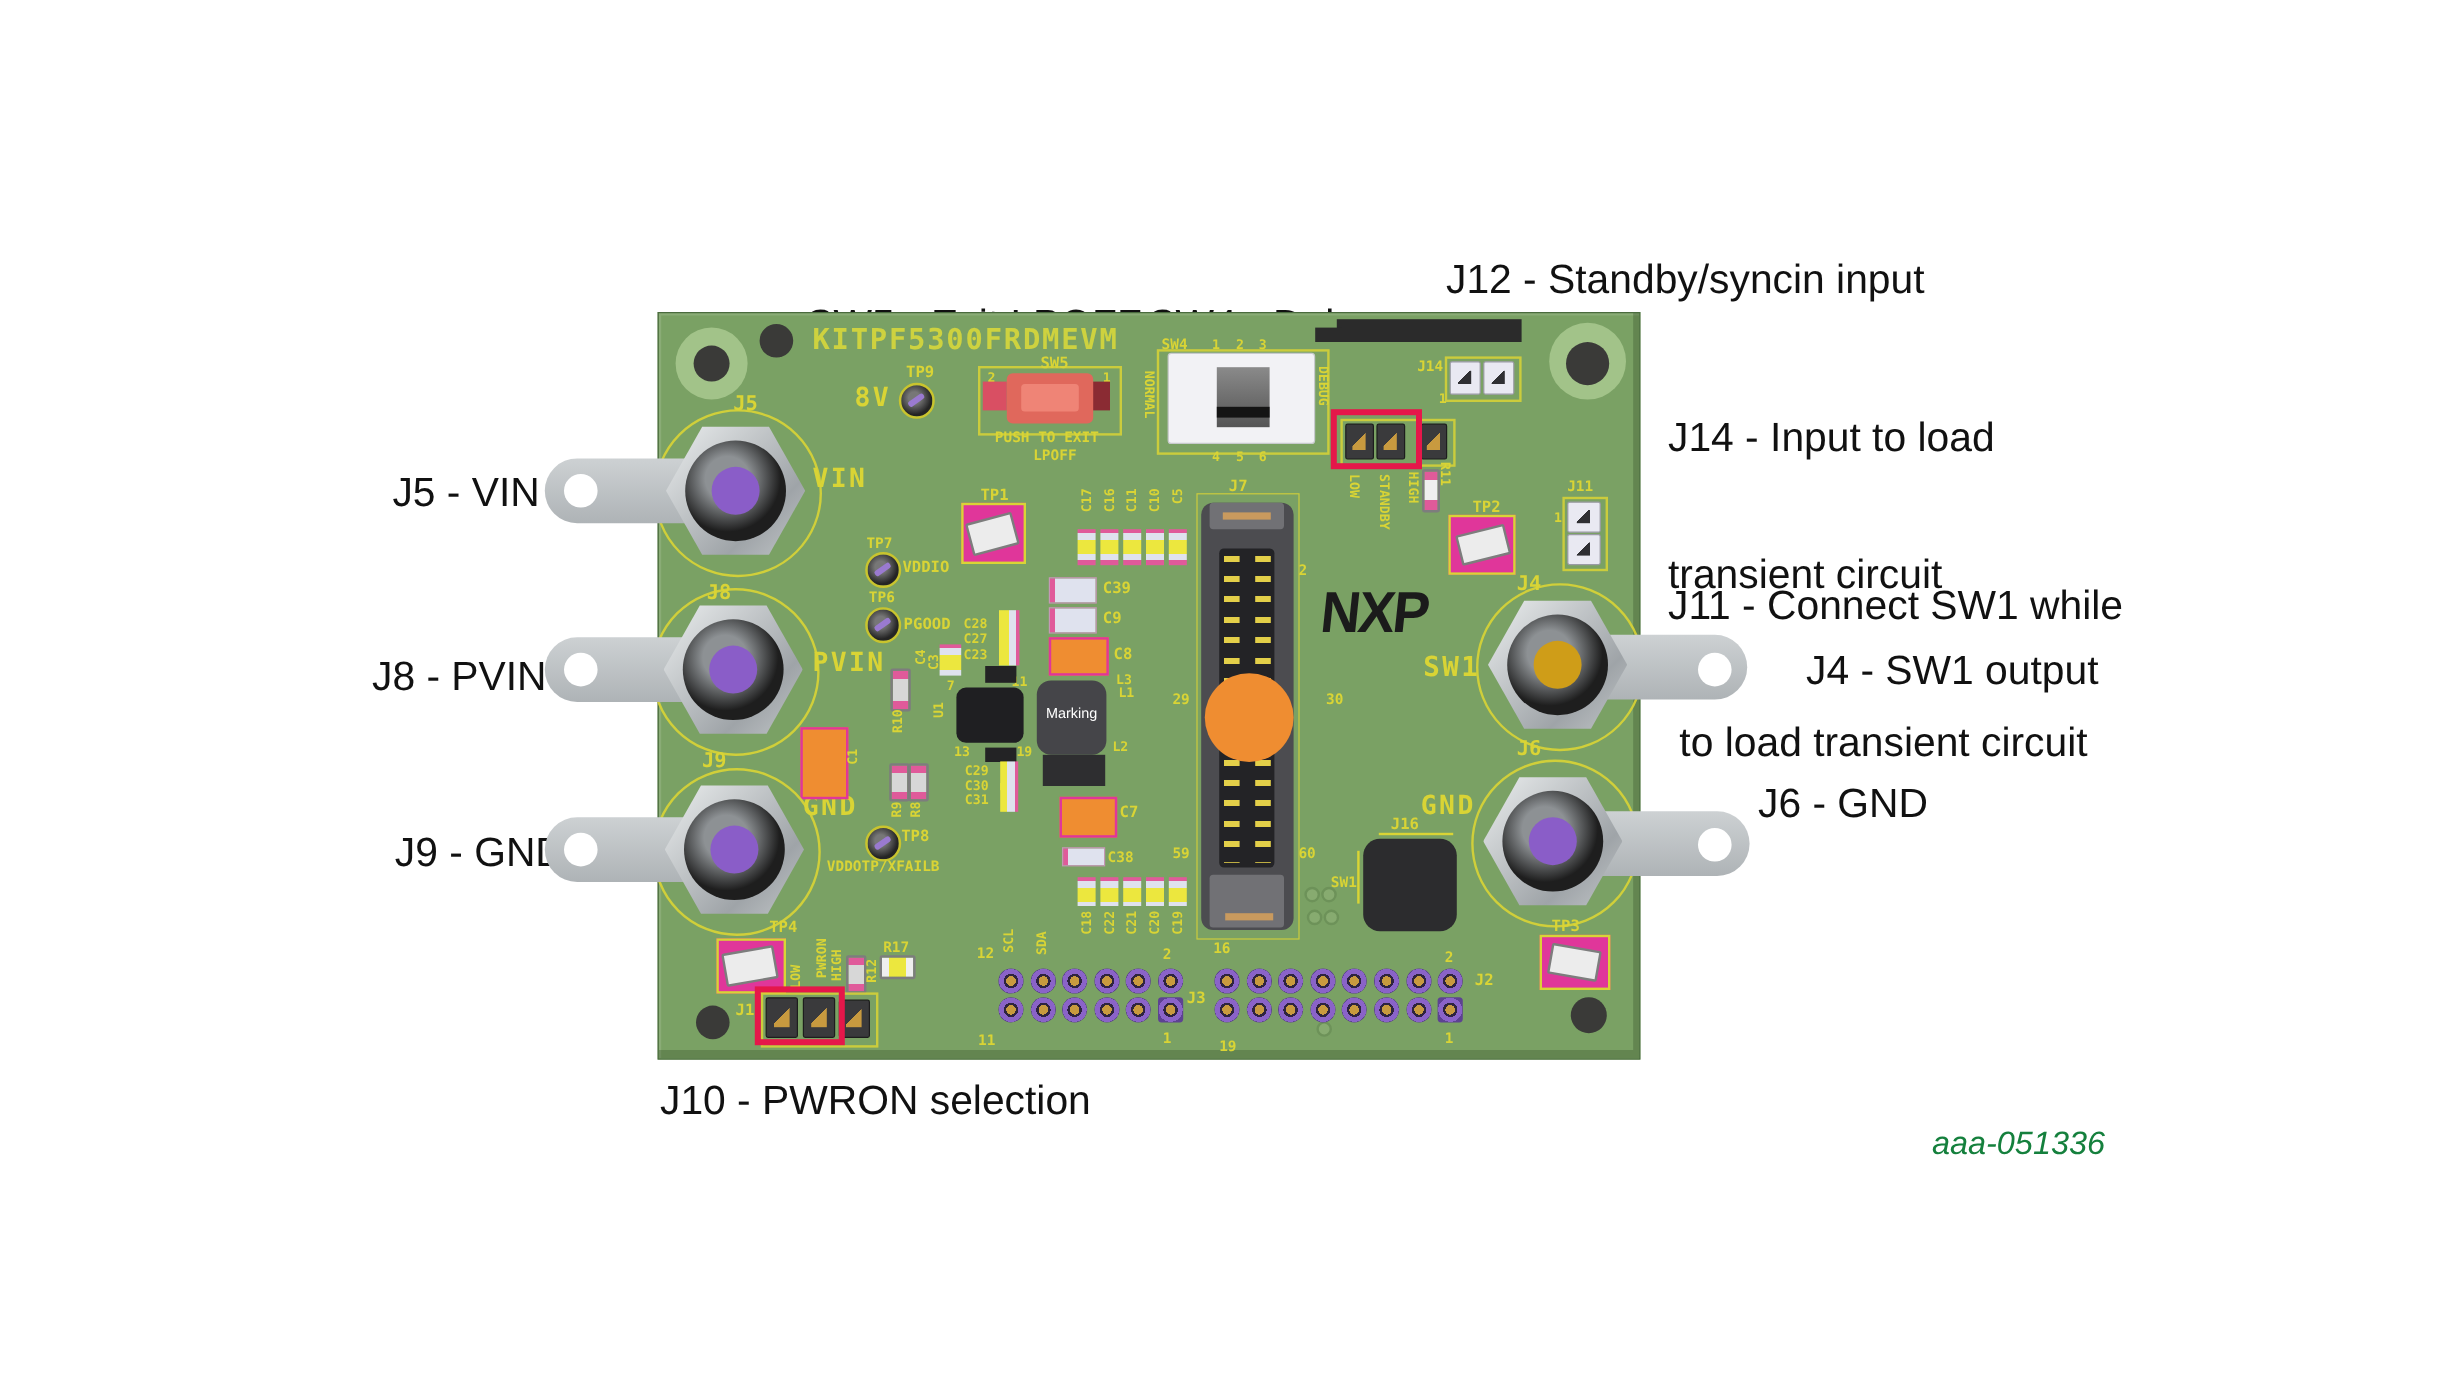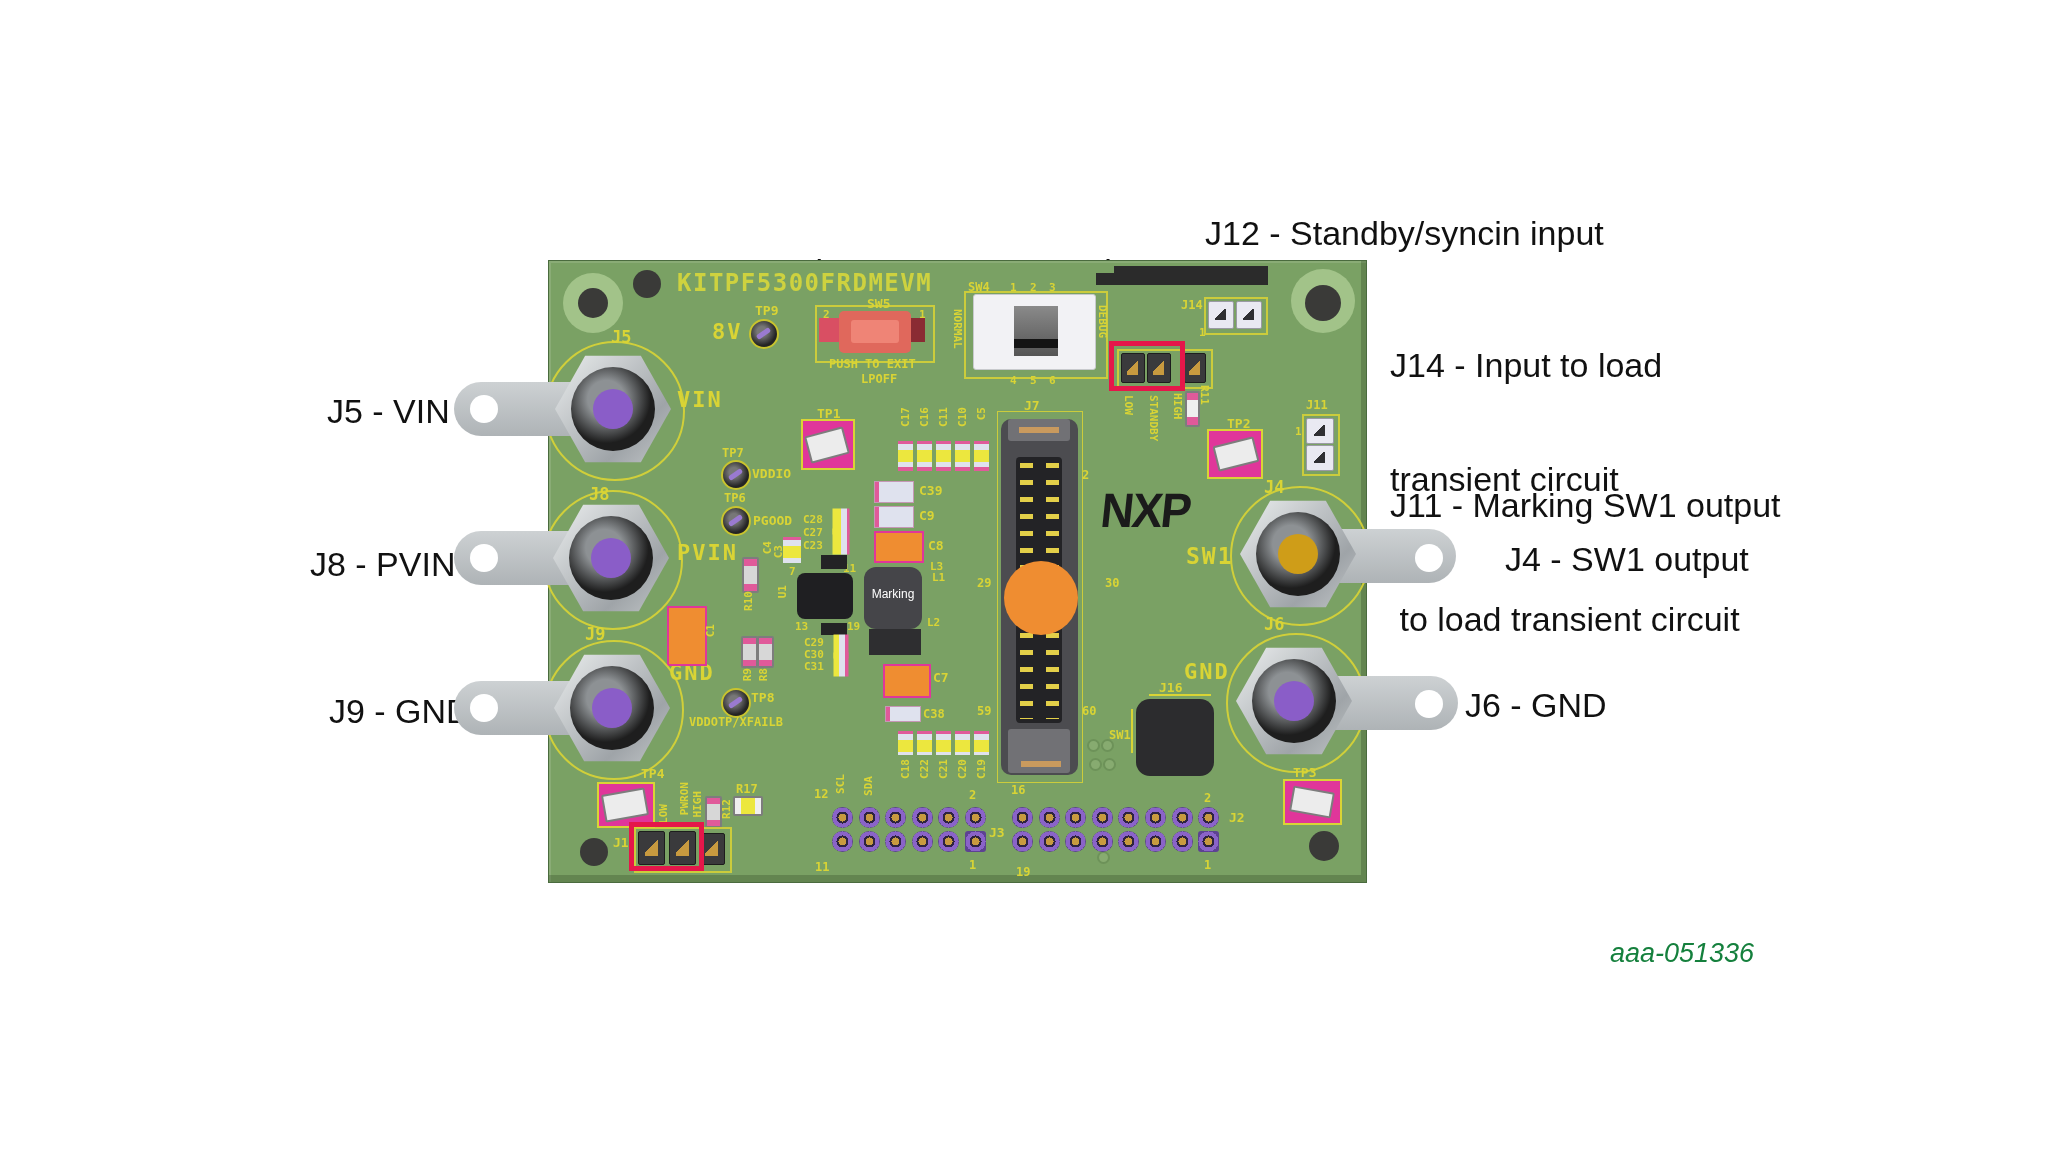--- a/index.html
+++ b/index.html
@@ -74,28 +74,29 @@
   <div class="callout" style="left:957px;top:176px;">
     <div>SW4 - Debug</div>
     <div>mode selection</div>
   </div>
   <div class="callout" style="left:1205px;top:214px;">J12 - Standby/syncin input</div>
   <div class="callout" style="left:1390px;top:270px;">
     <div>J14 - Input to load</div>
     <div>transient circuit</div>
   </div>
   <div class="callout" style="left:1390px;top:410px;">
-    <div>J11 - Marking SW1 output</div>
+    <div>J11 - Connect SW1 while</div>
     <div> to load transient circuit</div>
   </div>
   <div class="callout" style="left:1465px;top:540px;margin-left:40px;">J4 - SW1 output</div>
-  <div class="callout" style="left:1465px;top:686px;text-align:right;">J6 - GND</div>
+  <div class="callout" style="left:1465px;top:651px;text-align:right;">J6 - GND</div>
   <div class="callout" style="left:327px;top:392px;">J5 - VIN</div>
   <div class="callout" style="left:310px;top:545px;">J8 - PVIN</div>
   <div class="callout" style="left:313px;top:692px;margin-left:16px;">J9 - GND</div>
+  <div class="callout" style="left:550px;top:898px;">J10 - PWRON selection</div>
   <div class="figid" style="left:1590px;top:938px;">aaa-051336</div>
 
   <div class="board">
 
     <div class="mring" style="left:14px;top:12px;width:60px;height:60px;"></div>
     <div class="hole" style="left:29px;top:27px;width:30px;height:30px;"></div>
     <div class="hole" style="left:84px;top:9px;width:28px;height:28px;"></div>
     <div class="mring" style="left:742px;top:8px;width:64px;height:64px;"></div>
     <div class="hole" style="left:756px;top:24px;width:36px;height:36px;"></div>
     <div class="hole" style="left:31px;top:577px;width:28px;height:28px;"></div>

